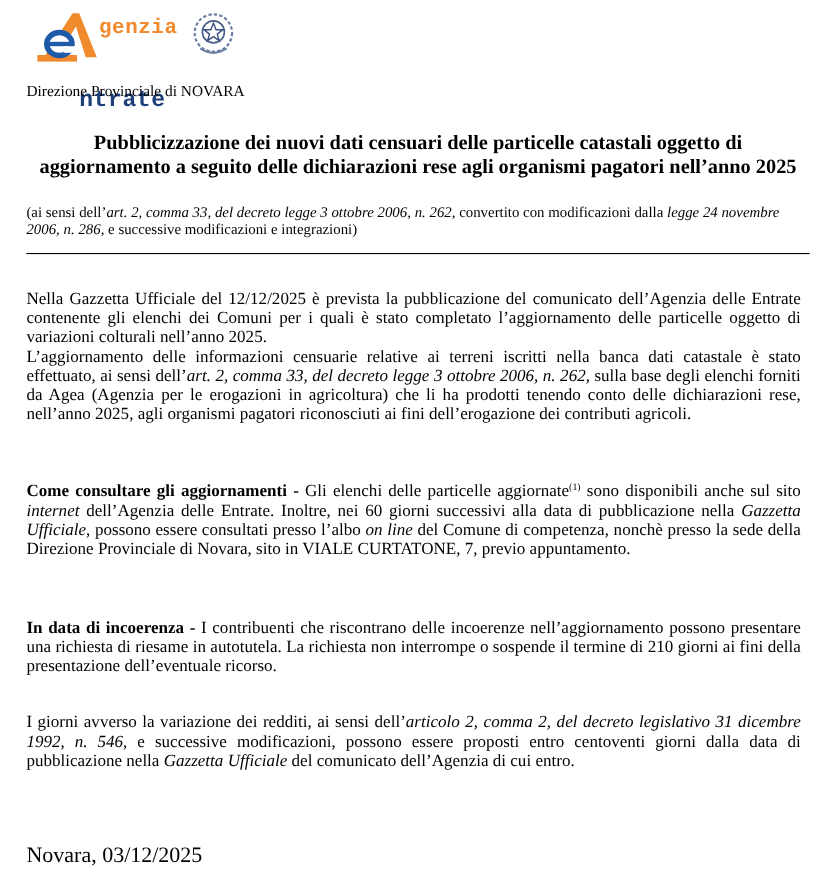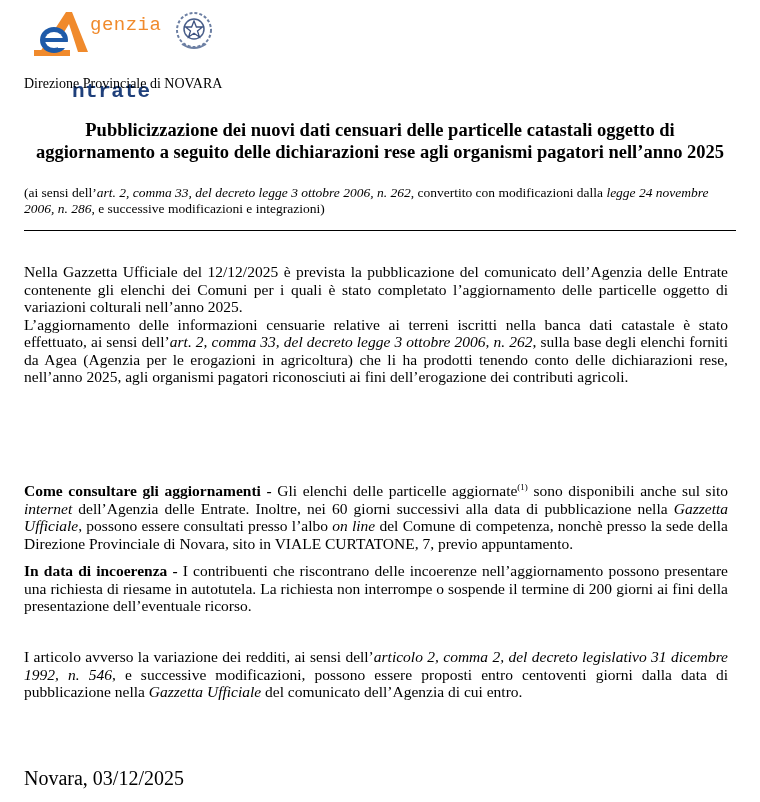--- a/index.html
+++ b/index.html
@@ -8,21 +8,21 @@
       font-family: "Liberation Serif", "DejaVu Serif", serif;
       color: #000000;
     }
     .logo {
       position: absolute; left: 32px; top: 10px; width: 200px; height: 52px;
     }
     .logo .mark { position: absolute; left: 0; top: 0; width: 60px; height: 48px; }
     .logo .w1 {
       position: absolute; left: 58px; top: 4px;
       font-family: "Liberation Mono", "DejaVu Sans Mono", monospace;
-      font-weight: normal; font-size: 19px; color: #f08a2c; letter-spacing: 0.5px;
+      font-weight: bold; font-size: 19px; color: #f08a2c; letter-spacing: 0.5px;
     }
     .logo .w2 {
       position: absolute; left: 40px; top: 22px;
       font-family: "Liberation Mono", "DejaVu Sans Mono", monospace;
       font-weight: bold; font-size: 21px; color: #1e3f7a; letter-spacing: 0.5px; margin-top: 48px;
     }
     .logo .emblem { position: absolute; left: 142px; top: 0; width: 40px; height: 44px; }
 
     .office { position: absolute; left: 24px; top: 76px; font-size: 14px; line-height: 15px; }
     .title {
@@ -35,21 +35,21 @@
     }
     .rule {
       position: absolute; left: 24px; top: 230px; width: 712px; height: 0;
       border-top: 1.5px solid #000;
     }
     .para {
       position: absolute; left: 24px; width: 704px;
       font-size: 15.5px; line-height: 17.5px; text-align: justify;
     }
     .p1 { top: 263px; }
-    .p2 { top: 438px; margin-top: 44px; }
+    .p2 { top: 438px; }
     .p3 { top: 562px; }
     .p4 { top: 648px; }
     .date { position: absolute; left: 24px; top: 767px; font-size: 20px; }
     i { font-style: italic; }
     b { font-weight: bold; }
     sup { font-size: 9px; line-height: 0; vertical-align: 6px; }
   </style>
 </head>
 <body>
 
@@ -82,17 +82,17 @@
 
 <div class="rule"></div>
 
 <div class="para p1">
   <div>Nella Gazzetta Ufficiale del 12/12/2025 è prevista la pubblicazione del comunicato dell’Agenzia delle Entrate contenente gli elenchi dei Comuni per i quali è stato completato l’aggiornamento delle particelle oggetto di variazioni colturali nell’anno 2025.</div>
   <div><span>L’aggiornamento delle informazioni censuarie relative ai terreni iscritti nella banca dati catastale è stato effettuato, ai sensi dell’</span><i>art. 2, comma 33, del decreto legge 3 ottobre 2006, n. 262</i><span>, sulla base degli elenchi forniti da Agea (Agenzia per le erogazioni in agricoltura) che li ha prodotti tenendo conto delle dichiarazioni rese, nell’anno 2025, agli organismi pagatori riconosciuti ai fini dell’erogazione dei contributi agricoli.</span></div>
 </div>
 
 <div class="para p2"><b>Come consultare gli aggiornamenti -</b><span> Gli elenchi delle particelle aggiornate</span><sup>(1)</sup><span> sono disponibili anche sul sito </span><i>internet</i><span> dell’Agenzia delle Entrate. Inoltre, nei 60 giorni successivi alla data di pubblicazione nella </span><i>Gazzetta Ufficiale</i><span>, possono essere consultati presso l’albo </span><i>on line</i><span> del Comune di competenza, nonchè presso la sede della Direzione Provinciale di Novara, sito in VIALE CURTATONE, 7, previo appuntamento.</span></div>
 
-<div class="para p3"><b>In data di incoerenza -</b><span> I contribuenti che riscontrano delle incoerenze nell’aggiornamento possono presentare una richiesta di riesame in autotutela. La richiesta non interrompe o sospende il termine di 200 giorni ai fini della presentazione dell’eventuale ricorso.</span></div>
+<div class="para p3"><b>In data di incoerenza -</b><span> I contribuenti che riscontrano delle incoerenze nell’aggiornamento possono presentare una richiesta di riesame in autotutela. La richiesta non interrompe o sospende il termine di 210 giorni ai fini della presentazione dell’eventuale ricorso.</span></div>
 
-<div class="para p4"><span>I articolo avverso la variazione dei redditi, ai sensi dell’</span><i>articolo 2, comma 2, del decreto legislativo 31 dicembre 1992, n. 546</i><span>, e successive modificazioni, possono essere proposti entro centoventi giorni dalla data di pubblicazione nella </span><i>Gazzetta Ufficiale</i><span> del comunicato dell’Agenzia di cui entro.</span></div>
+<div class="para p4"><span>I giorni avverso la variazione dei redditi, ai sensi dell’</span><i>articolo 2, comma 2, del decreto legislativo 31 dicembre 1992, n. 546</i><span>, e successive modificazioni, possono essere proposti entro centoventi giorni dalla data di pubblicazione nella </span><i>Gazzetta Ufficiale</i><span> del comunicato dell’Agenzia di cui entro.</span></div>
 
 <div class="date">Novara, 03/12/2025</div>
 
 </body></html>

